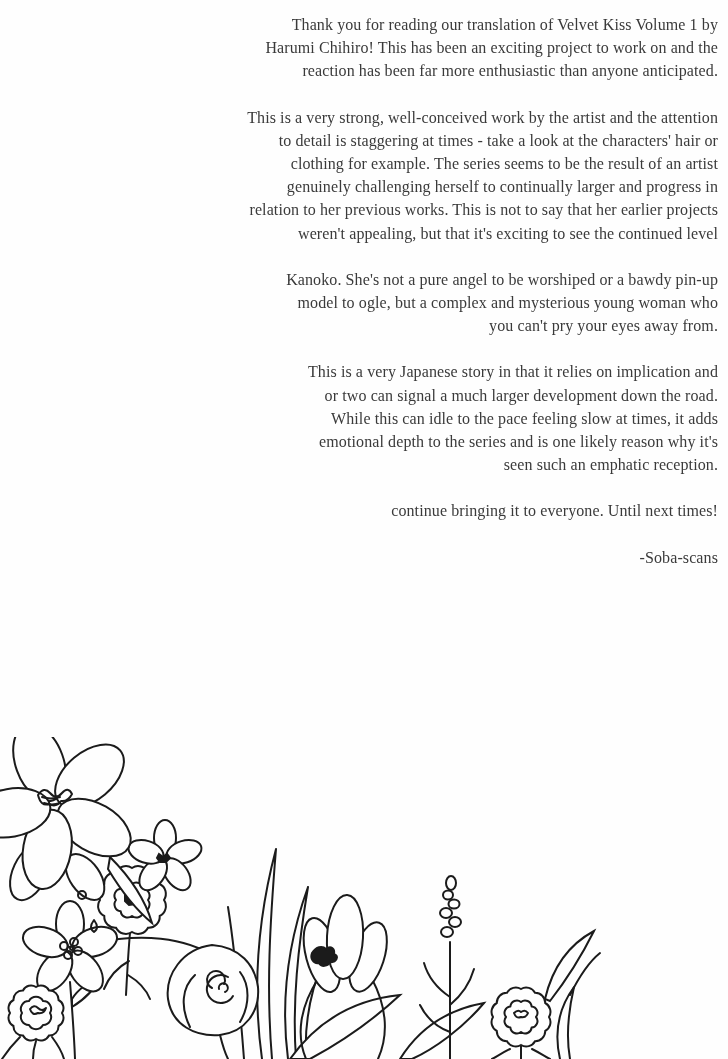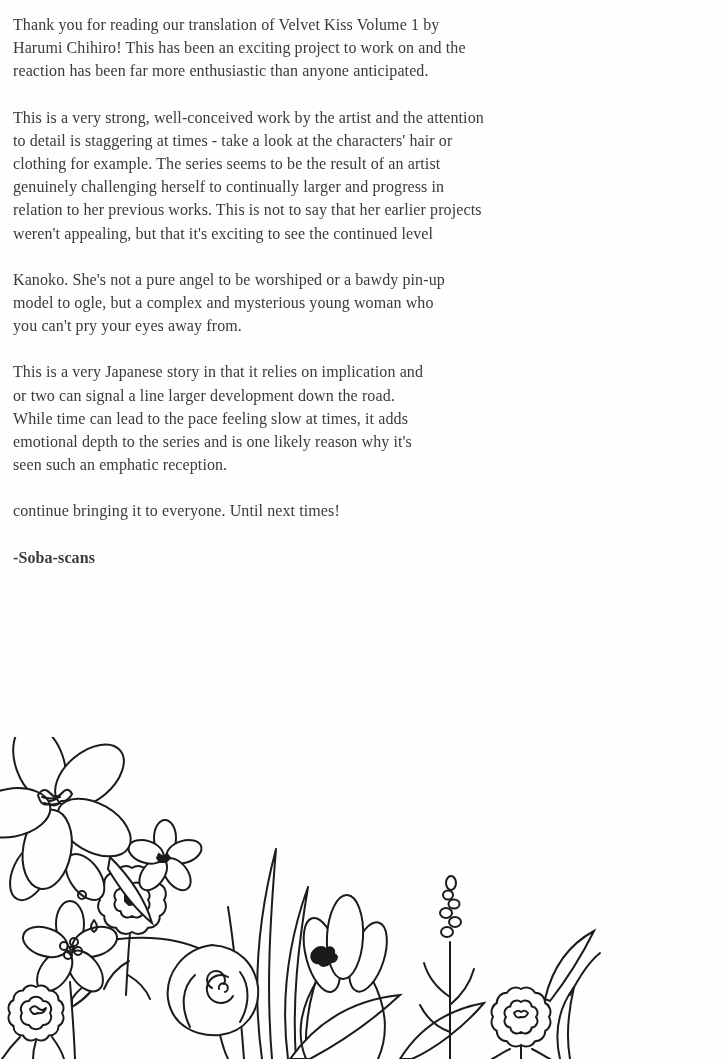--- a/index.html
+++ b/index.html
@@ -13,33 +13,33 @@
     color: #3a3a3a;
     font-family: cursive;
     position: relative;
     overflow: hidden;
   }
   .text-block {
     position: absolute;
     top: 13px;
     left: 13px;
     right: 10px;
+    text-align: right;
   }
   .para {
     margin: 0 0 23px 0;
   }
   .line {
     font-size: 16px;
     line-height: 23.2px;
     white-space: pre;
     letter-spacing: 0.1px;
   }
   .signature-block {
     margin-top: 16px;
-    font-weight: bold;
   }
   .illustration {
     position: absolute;
     left: 0;
     top: 737px;
     width: 728px;
     height: 322px;
   }
   svg .ln { stroke: #1b1b1b; stroke-width: 2; fill: none; stroke-linecap: round; stroke-linejoin: round; }
   svg .petal { stroke: #1b1b1b; stroke-width: 2; fill: #fefefe; }
@@ -66,22 +66,22 @@
   </div>
 
   <div class="para">
     <div class="line">Kanoko. She's not a pure angel to be worshiped or a bawdy pin-up</div>
     <div class="line">model to ogle, but a complex and mysterious young woman who</div>
     <div class="line">you can't pry your eyes away from.</div>
   </div>
 
   <div class="para">
     <div class="line">This is a very Japanese story in that it relies on implication and</div>
-    <div class="line">or two can signal a line larger development down the road.</div>
-    <div class="line">While time can lead to the pace feeling slow at times, it adds</div>
+    <div class="line">or two can signal a much larger development down the road.</div>
+    <div class="line">While this can idle to the pace feeling slow at times, it adds</div>
     <div class="line">emotional depth to the series and is one likely reason why it's</div>
     <div class="line">seen such an emphatic reception.</div>
   </div>
 
   <div class="para">
     <div class="line">continue bringing it to everyone. Until next times!</div>
   </div>
 
   <div class="para signature-block">
     <div class="line">-Soba-scans</div>

